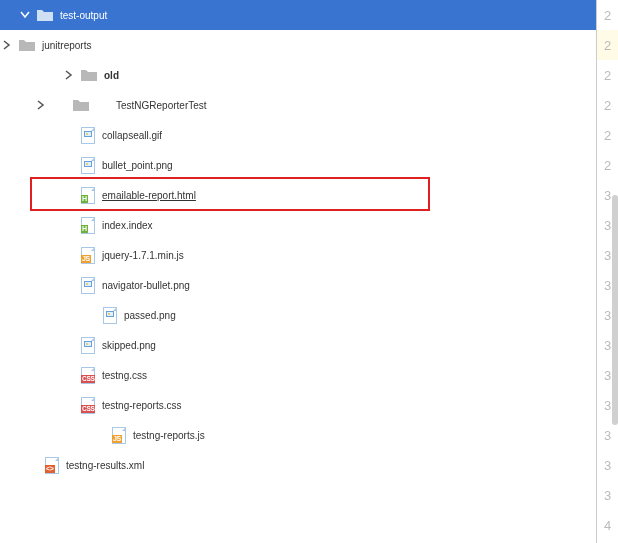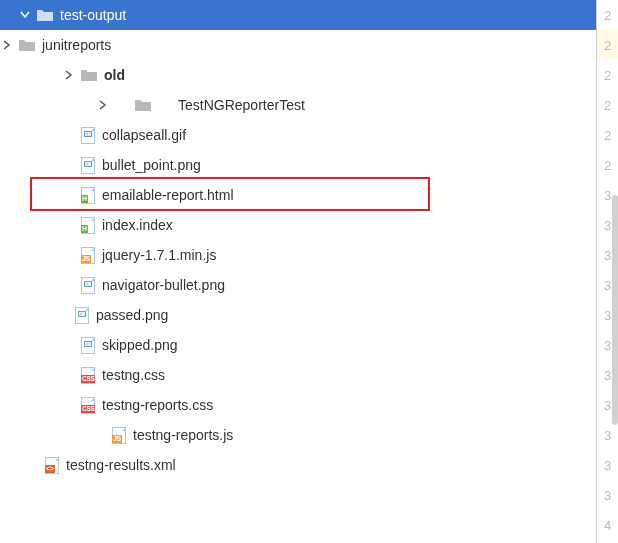--- a/index.html
+++ b/index.html
@@ -93,21 +93,21 @@
   .b-css   { background: #d85050; color:#fff; font-size:6.5px; }
   .b-xml   { background: #e06030; color:#fff; }
   .inner-img {
     position:absolute; top:3px; left:2px; width:8px; height:6px;
     background:#dff0ff; border:1px solid #6aa0d8;
   }
   .inner-img::after{
     content:""; position:absolute; left:1px; top:1px; width:2px; height:2px;
     background:#f0c040; border-radius:50%;
   }
-  .label { font-size: 14px; text-align: right; }
+  .label { font-size: 10px; text-align: right; }
   .highlight-box {
     position: absolute;
     border: 2px solid #e02020;
     pointer-events: none;
     z-index: 5;
   }
 
   
   .gutter {
     width: 22px;
@@ -172,21 +172,21 @@
             <use href="#chevron-right"></use>
           </svg>
         </span>
         <span class="icon folder-icon">
           <svg viewBox="0 0 16 14" style="color:#b8b8b8">
             <use href="#folder-shape"></use>
           </svg>
         </span>
         <span class="label">old</span>
       </div>
-      <div class="row" style="padding-left: 96px; gap: 20px;">
+      <div class="row" style="padding-left: 34px; gap: 20px;">
         <span class="arrow">
           <svg viewBox="0 0 10 10">
             <use href="#chevron-right"></use>
           </svg>
         </span>
         <span class="icon folder-icon">
           <svg viewBox="0 0 16 14" style="color:#b8b8b8">
             <use href="#folder-shape"></use>
           </svg>
         </span>
@@ -203,21 +203,21 @@
       </div>
       <div class="row" style="padding-left: 62px;">
         <span class="arrow"></span>
         <span class="icon file-icon">
           <span class="file-base">
             <span class="inner-img"></span>
           </span>
         </span>
         <span class="label">bullet_point.png</span>
       </div>
-      <div class="row" style="padding-left: 62px;">
+      <div class="row" style="padding-left: 62px; text-decoration: underline;">
         <span class="arrow"></span>
         <span class="icon file-icon">
           <span class="file-base">
             <span class="badge b-html">H</span>
           </span>
         </span>
         <span class="label">emailable-report.html</span>
       </div>
       <div class="row" style="padding-left: 62px;">
         <span class="arrow"></span>
@@ -239,21 +239,21 @@
       </div>
       <div class="row" style="padding-left: 62px;">
         <span class="arrow"></span>
         <span class="icon file-icon">
           <span class="file-base">
             <span class="inner-img"></span>
           </span>
         </span>
         <span class="label">navigator-bullet.png</span>
       </div>
-      <div class="row" style="padding-left: 56px;">
+      <div class="row" style="padding-left: 84px;">
         <span class="arrow"></span>
         <span class="icon file-icon">
           <span class="file-base">
             <span class="inner-img"></span>
           </span>
         </span>
         <span class="label">passed.png</span>
       </div>
       <div class="row" style="padding-left: 62px;">
         <span class="arrow"></span>

